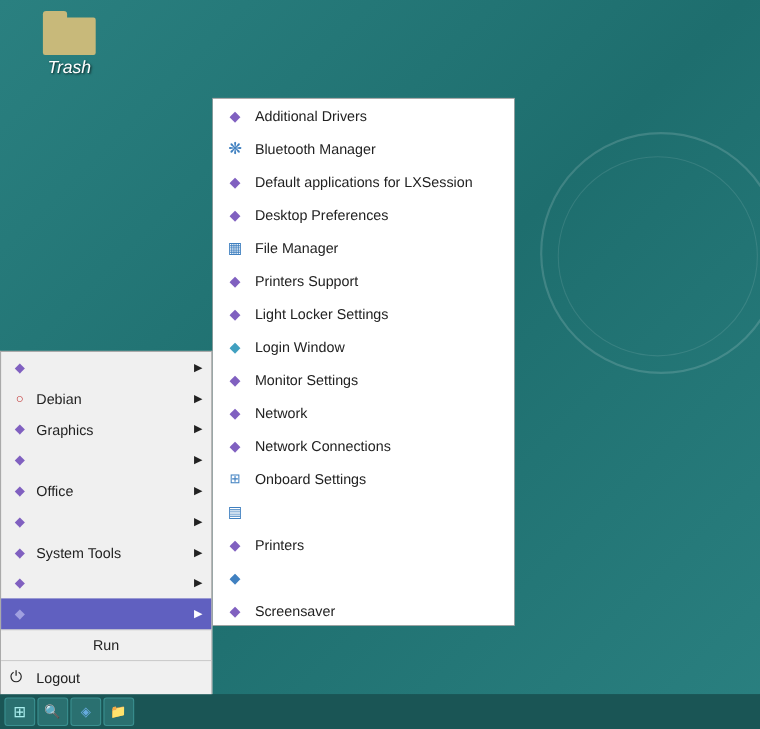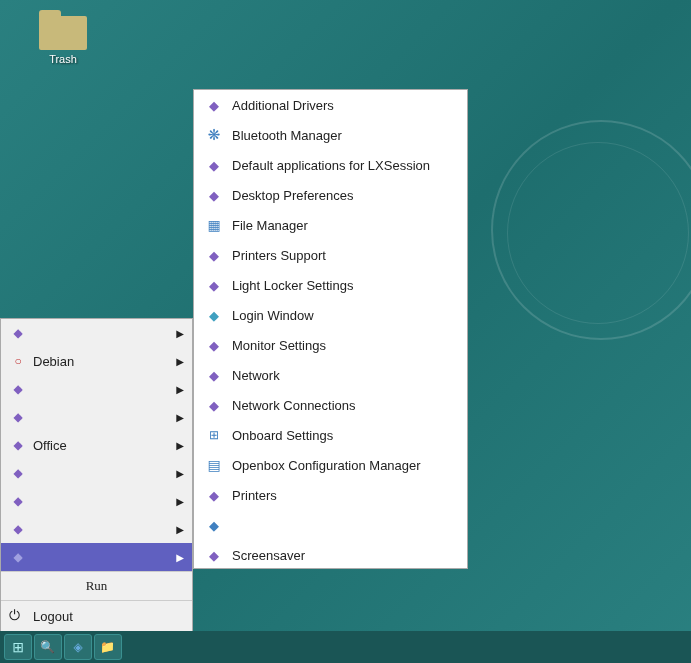--- a/index.html
+++ b/index.html
@@ -70,24 +70,25 @@
       width: 22px;
       height: 8px;
       background: #c8b97a;
       border-radius: 3px 3px 0 0;
       position: absolute;
       top: 0;
       left: 0;
     }
     .trash-label {
       color: white;
-      font-size: 11px;
+      font-size: 16px;
       text-shadow: 1px 1px 2px rgba(0,0,0,0.7);
       margin-top: 3px;
       text-align: left;
+      font-style: italic;
     }
 
     
     .taskbar {
       position: absolute;
       bottom: 0;
       left: 0;
       width: 100%;
       height: 32px;
       background: #1a5555;
@@ -165,21 +166,20 @@
     .run-btn {
       display: flex;
       align-items: center;
       justify-content: center;
       padding: 6px 8px;
       font-size: 13px;
       cursor: pointer;
       color: #222;
       background: #f0f0f0;
       border-top: 1px solid #ccc;
-      font-family: Liberation Serif, serif;
     }
 
     
     .logout-btn {
       display: flex;
       align-items: center;
       padding: 6px 8px;
       font-size: 13px;
       cursor: pointer;
       color: #222;
@@ -251,20 +251,21 @@
       </div>
 
       <div class="sidebar-item">
         <span class="item-icon" style="color:#c03030;">○</span>
         <span class="item-label">Debian</span>
         <span class="arrow">▶</span>
       </div>
 
       <div class="sidebar-item">
         <span class="item-icon icon-purple">◆</span>
+        <span class="item-label">Graphics</span>
         <span class="arrow">▶</span>
       </div>
 
       <div class="sidebar-item">
         <span class="item-icon icon-purple">◆</span>
         <span class="arrow">▶</span>
       </div>
 
       <div class="sidebar-item">
         <span class="item-icon icon-purple">◆</span>
@@ -272,20 +273,21 @@
         <span class="arrow">▶</span>
       </div>
 
       <div class="sidebar-item">
         <span class="item-icon icon-purple">◆</span>
         <span class="arrow">▶</span>
       </div>
 
       <div class="sidebar-item">
         <span class="item-icon icon-purple">◆</span>
+        <span class="item-label">System Tools</span>
         <span class="arrow">▶</span>
       </div>
 
       <div class="sidebar-item">
         <span class="item-icon icon-purple">◆</span>
         <span class="arrow">▶</span>
       </div>
 
       <div class="sidebar-item active">
         <span class="item-icon" style="color:#a0a0e0;">◆</span>
@@ -359,21 +361,20 @@
         <span>Network Connections</span>
       </div>
 
       <div class="submenu-item">
         <span class="s-icon icon-blue" style="font-size:12px;">⊞</span>
         <span>Onboard Settings</span>
       </div>
 
       <div class="submenu-item">
         <span class="s-icon icon-blue" style="font-size:14px;">▤</span>
-        <span>Openbox Configuration Manager</span>
       </div>
 
       <div class="submenu-item">
         <span class="s-icon icon-purple">◆</span>
         <span>Printers</span>
       </div>
 
       <div class="submenu-item">
         <span class="s-icon icon-blue">◆</span>
       </div>

